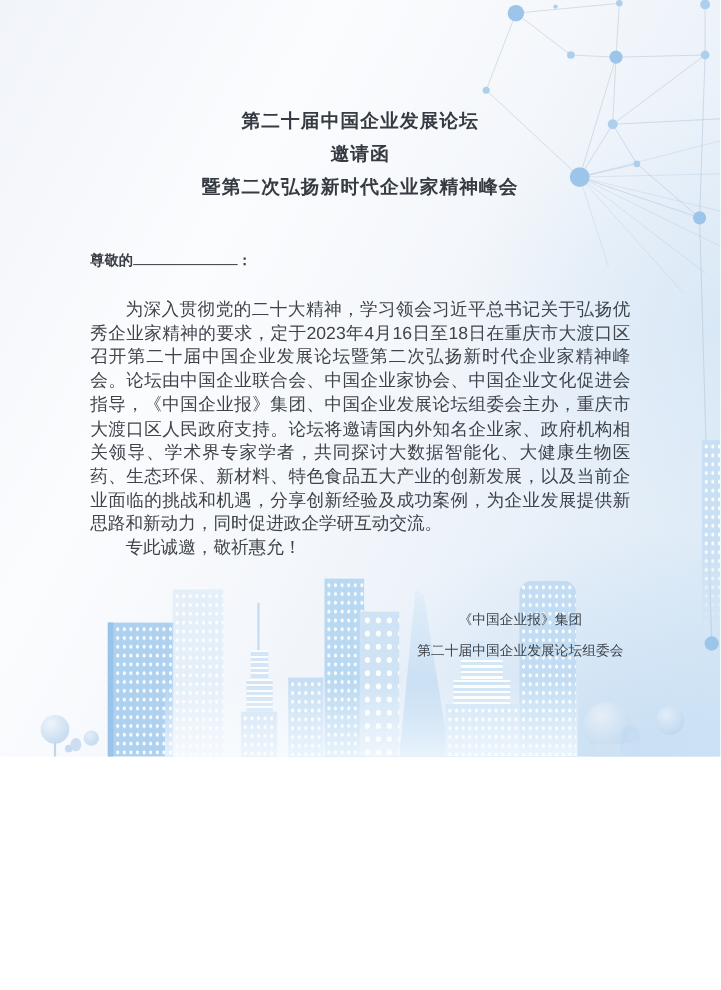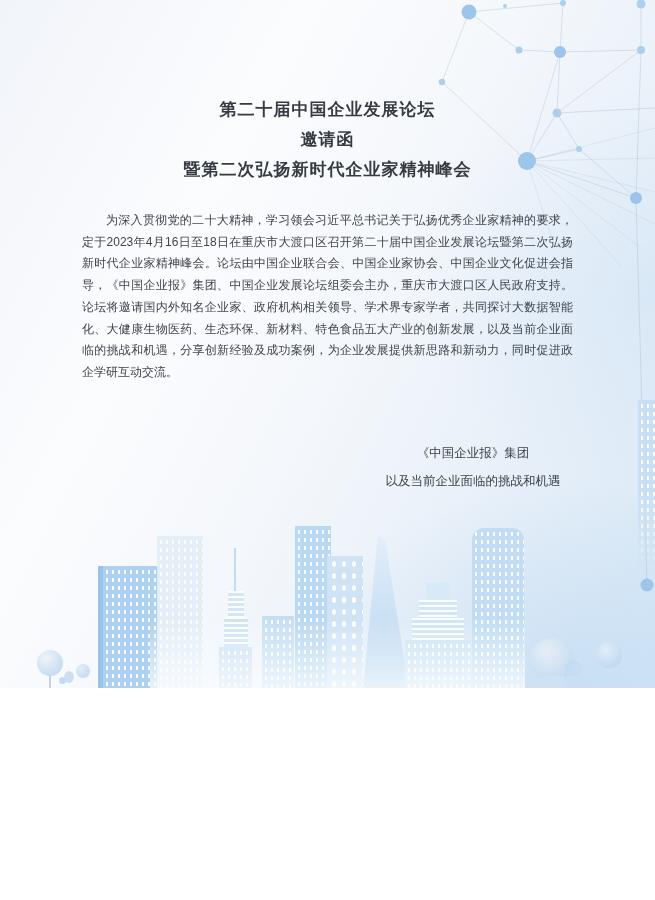--- a/index.html
+++ b/index.html
@@ -33,24 +33,24 @@
   .fog { position:absolute; left:150px; right:130px; bottom:0; height:70px;
          background:linear-gradient(to top, rgba(250,253,255,0.75), rgba(250,253,255,0)); }
 
   
   .letter { position:absolute; left:82px; right:82px; top:0; color:#3f444b; }
   .title { margin-top:95px; text-align:center; font-size:17px; font-weight:bold;
            line-height:30px; color:#363b42; letter-spacing:1px; }
   .salutation { margin-top:42px; font-size:13px; font-weight:600; color:#3a3f46; }
   .blank { display:inline-block; width:95px; height:1em;
            border-bottom:1px solid #4a4f57; vertical-align:baseline; }
-  .body p { margin:0; font-size:12px; line-height:21.7px; text-align:justify;
+  .body p { margin:0; font-size:16px; line-height:21.7px; text-align:justify;
             text-indent:2em; color:#3f444b; }
   .body p.first { margin-top:25px; }
-  .signature { margin-top:55px; margin-left:auto; margin-right:0; width:200px;
+  .signature { margin-top:39px; margin-left:auto; margin-right:0; width:200px;
                text-align:center; font-size:12.5px; line-height:28px; color:#3d4249; }
 </style>
 </head>
 <body>
 
 <div class="page">
 
   <svg class="network" viewBox="0 0 270 600">
     <g>
       <line x1="84" y1="12" x2="178" y2="3"></line>
@@ -147,24 +147,28 @@
     <div class="fog"></div>
   </div>
 
   <div class="letter">
     <div class="title">
       <div>第二十届中国企业发展论坛</div>
       <div>邀请函</div>
       <div>暨第二次弘扬新时代企业家精神峰会</div>
     </div>
 
+    <div class="salutation">
+      <span>尊敬的</span><span class="blank"></span><span>：</span>
+    </div>
 
     <div class="body">
       <p class="first">为深入贯彻党的二十大精神，学习领会习近平总书记关于弘扬优秀企业家精神的要求，定于2023年4月16日至18日在重庆市大渡口区召开第二十届中国企业发展论坛暨第二次弘扬新时代企业家精神峰会。论坛由中国企业联合会、中国企业家协会、中国企业文化促进会指导，《中国企业报》集团、中国企业发展论坛组委会主办，重庆市大渡口区人民政府支持。论坛将邀请国内外知名企业家、政府机构相关领导、学术界专家学者，共同探讨大数据智能化、大健康生物医药、生态环保、新材料、特色食品五大产业的创新发展，以及当前企业面临的挑战和机遇，分享创新经验及成功案例，为企业发展提供新思路和新动力，同时促进政企学研互动交流。</p>
+      <p>专此诚邀，敬祈惠允！</p>
     </div>
 
     <div class="signature">
       <div>《中国企业报》集团</div>
-      <div>以及当前企业面临的挑战和机遇</div>
+      <div>第二十届中国企业发展论坛组委会</div>
     </div>
   </div>
 
 </div>
 
 </body></html>

